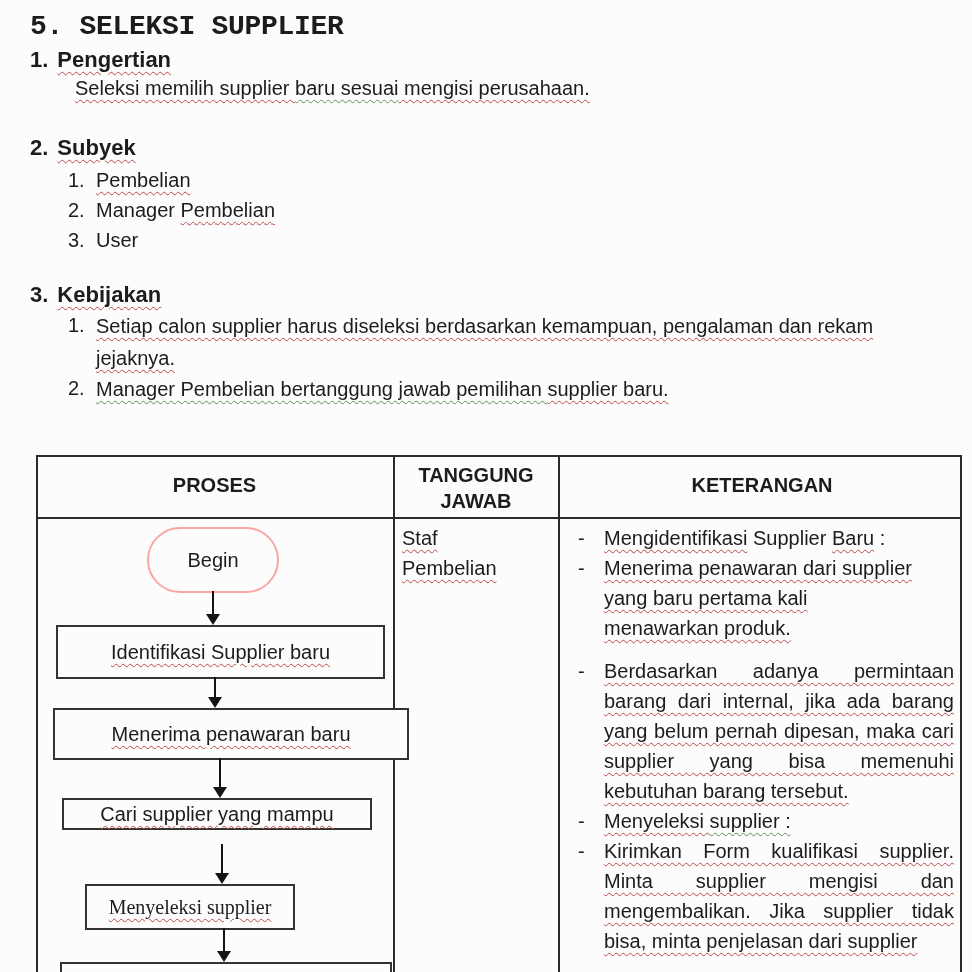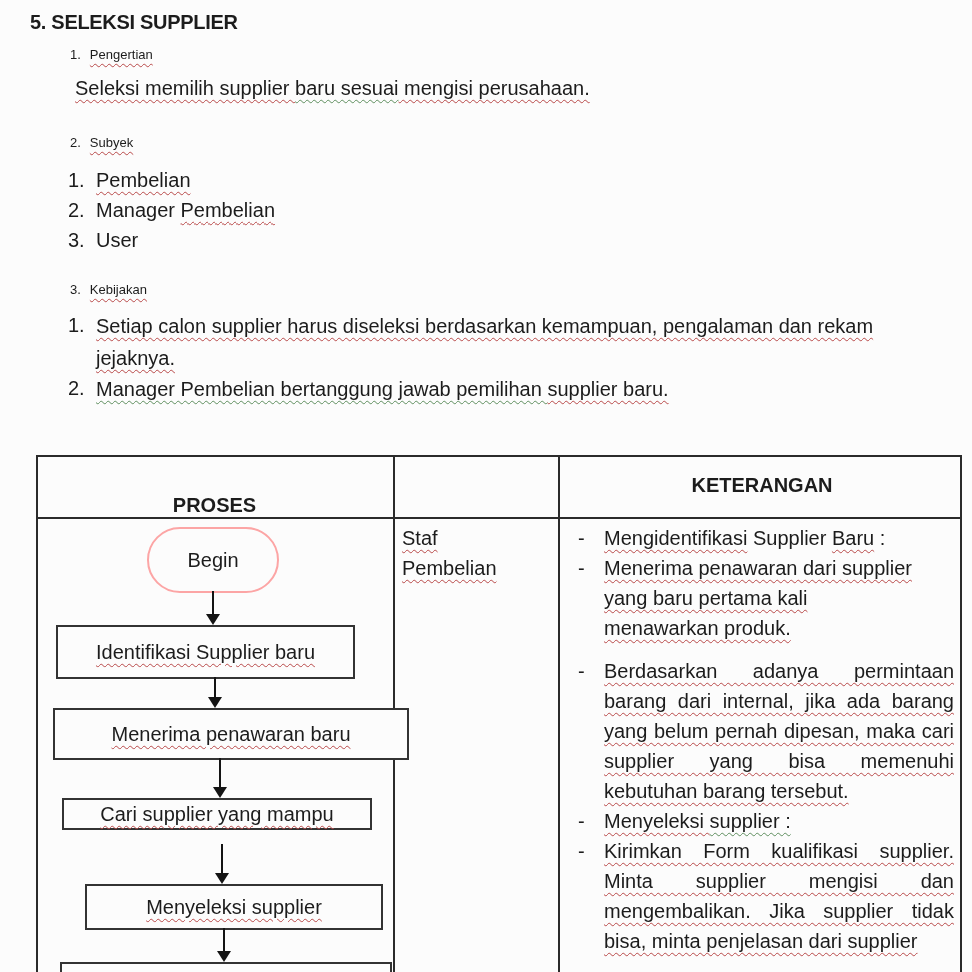--- a/index.html
+++ b/index.html
@@ -20,23 +20,23 @@
   .abs{ position:absolute; }
 
   
   .wr{ text-decoration-line:underline; text-decoration-style:wavy;
        text-decoration-color:var(--red); text-decoration-thickness:1px;
        text-underline-offset:4px; }
   .wg{ text-decoration-line:underline; text-decoration-style:wavy;
        text-decoration-color:var(--green); text-decoration-thickness:1px;
        text-underline-offset:4px; }
 
-  .title{ left:30px; top:11px; font-size:20px; font-weight:700; letter-spacing:-0.3px; }
-
-  .h{ font-size:13px; font-weight:400;margin-left:40px; }
+  .title{ left:30px; top:11px; font-size:28px; font-weight:700; letter-spacing:-0.3px;font-family:Liberation Mono, monospace; }
+
+  .h{ font-size:22px; font-weight:700; }
   .h .hnum{ margin-right:9px; }
   .pos-h1{ left:30px; top:47px; }
   .pos-body1{ left:75px; top:77px; font-size:20px; }
   .pos-h2{ left:30px; top:135px; }
   .pos-sub{ left:68px; top:165px; }
   .pos-h3{ left:30px; top:282px; }
   .pos-k1{ left:68px; top:310px; }
   .pos-k2{ left:68px; top:373px; }
   .pos-h4{ left:30px; top:429px; }
 
@@ -46,21 +46,21 @@
   .prewrap{ white-space:pre-line; }
 
   
   .table{ left:36px; top:455px; width:926px; height:540px;
           border:2px solid var(--line); }
   .vline{ position:absolute; top:0; bottom:0; width:2px; background:var(--line); }
   .v1{ left:355px; }
   .v2{ left:520px; }
   .hline{ position:absolute; left:0; right:0; top:60px; height:2px; background:var(--line); }
   .th{ position:absolute; font-weight:700; font-size:20px; text-align:center; }
-  .th-proses{ left:0; width:353px; top:17px;margin-top:20px; }
+  .th-proses{ left:0; width:353px; top:17px; }
   .th-tj{ left:377px; width:122px; top:5px; line-height:26px; }
   .th-ket{ left:522px; width:404px; top:17px; }
 
   .tj-cell{ position:absolute; left:364px; top:66px; font-size:20px; line-height:30px; }
   .tj-cell .tj-line{ display:block; width:max-content; }
 
   .ket-cell{ position:absolute; left:540px; top:66px; width:376px; font-size:20px; }
   .ket-item{ display:flex; }
   .ket-item .dash{ width:26px; flex:none; line-height:30px; }
   .ket-item .txt{ width:350px; line-height:30px; }
@@ -70,24 +70,24 @@
   
   .fc-terminator{
     position:absolute; left:109px; top:70px; width:132px; height:66px;
     border:2px solid #fca5a5; border-radius:33px; background:var(--bg);
     display:flex; align-items:center; justify-content:center; font-size:20px;
   }
   .fc-box{
     position:absolute; border:2px solid #333; background:var(--bg);
     display:flex; align-items:center; justify-content:center; font-size:20px;
   }
-  .b1{ left:18px; top:168px; width:299px; height:54px; }
+  .b1{ left:18px; top:168px; width:329px; height:54px; }
   .b2{ left:15px; top:251px; width:356px; height:52px; }
   .b3{ left:24px; top:341px; width:310px; height:32px; }
-  .b4{ left:47px; top:427px; width:298px; height:46px; }
+  .b4{ left:47px; top:427px; width:210px; height:46px;font-family:Liberation Serif, serif; }
   .b5{ left:22px; top:505px; width:332px; height:46px; }
 
   .arrow{ position:absolute; width:14px; }
   .a1{ left:168px; top:136px; height:32px; }
   .a2{ left:170px; top:222px; height:29px; }
   .a3{ left:175px; top:303px; height:38px; }
   .a4{ left:177px; top:389px; height:38px; }
   .a5{ left:179px; top:473px; height:32px; }
   .arrow i{ font-style:normal; display:block; }
   .arrow .shaft{ position:absolute; left:6px; top:-2px; bottom:9px; width:2px; background:#141414; }
@@ -140,20 +140,21 @@
     <span class="txt"><span class="wg">Manager Pembelian bertanggung jawab pemilihan </span><span class="wr">supplier baru.</span></span>
   </div>
 
 
   <div class="abs table">
     <div class="vline v1"></div>
     <div class="vline v2"></div>
     <div class="hline"></div>
 
     <div class="th th-proses">PROSES</div>
+    <div class="th th-tj">TANGGUNG JAWAB</div>
     <div class="th th-ket">KETERANGAN</div>
 
     <div class="tj-cell">
       <span class="tj-line wr">Staf</span>
       <span class="tj-line wr">Pembelian</span>
     </div>
 
     <div class="ket-cell">
       <div class="ket-item">
         <span class="dash">-</span>

